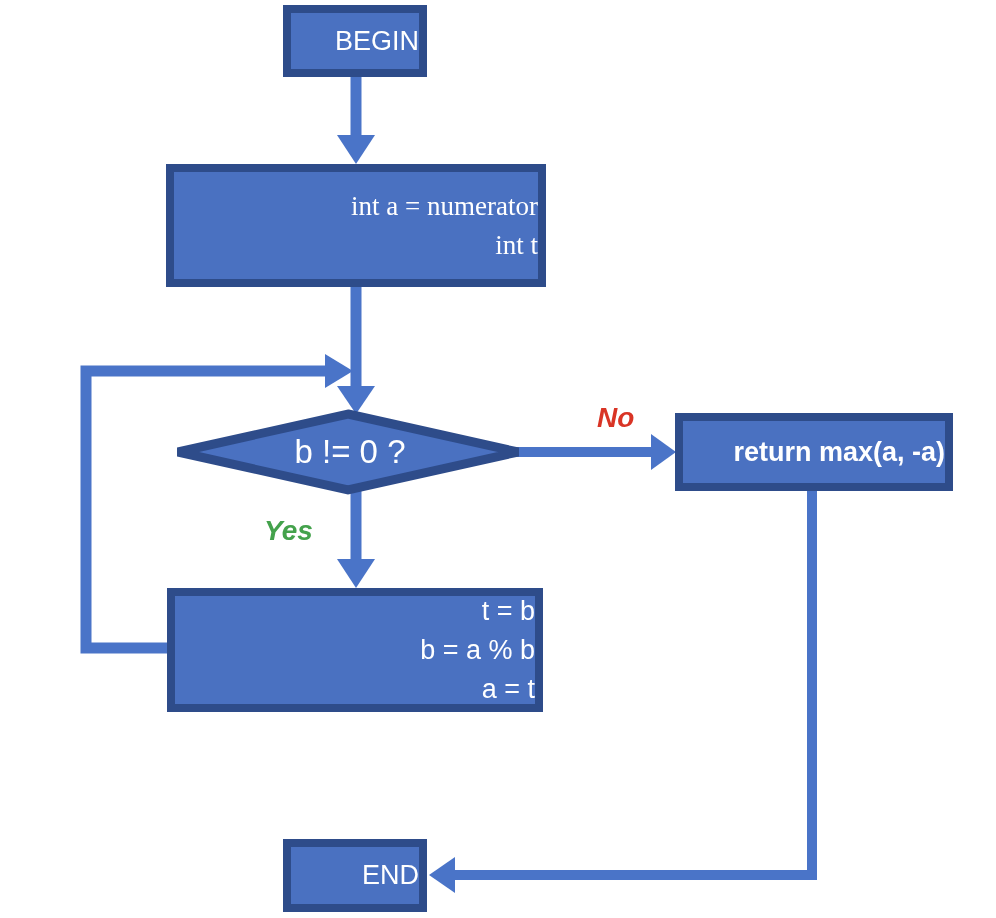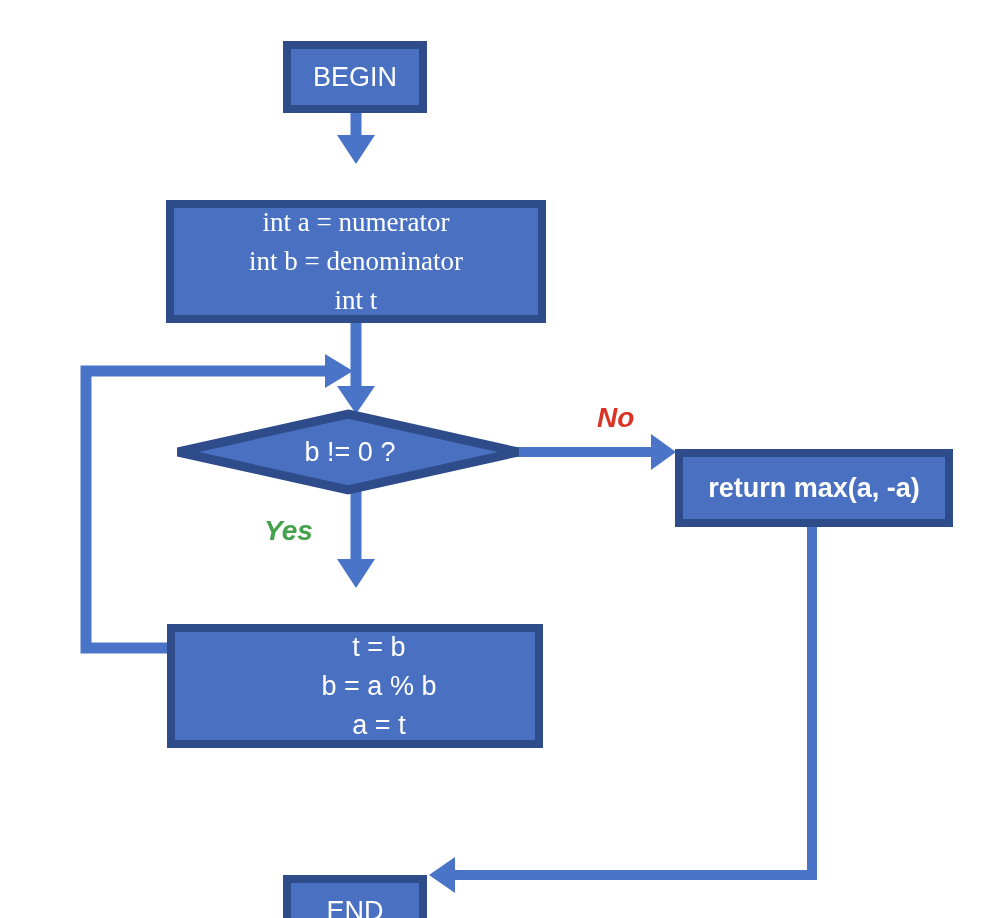--- a/index.html
+++ b/index.html
@@ -42,38 +42,37 @@
     stroke-width:9;
   }
   .node{
     position:absolute;
     box-sizing:border-box;
     background:var(--node-fill);
     border:8px solid var(--node-border);
     color:var(--node-text);
     display:flex;
     flex-direction:column;
-    align-items:center;
+    align-items:flex-end;
     justify-content:center;
     text-align:center;
     font-size:27px;
     line-height:39px;
-    margin-top:36px;
   }
   .node-begin{left:283px;top:5px;width:144px;height:72px;}
   .node-init{left:166px;top:164px;width:380px;height:123px;font-family:Liberation Serif, serif;}
   .node-loop{left:167px;top:588px;width:376px;height:124px;padding-left:48px;}
   .node-return{left:675px;top:413px;width:278px;height:78px;font-weight:bold;}
   .node-end{left:283px;top:839px;width:144px;height:73px;}
   .diamond-label{
     position:absolute;
     left:188px;top:433px;width:324px;height:38px;
     display:flex;align-items:center;justify-content:center;
     color:var(--node-text);
-    font-size:27px;
+    font-size:33px;
   }
   .branch-label{
     position:absolute;
     font-size:28px;
     font-weight:bold;
     font-style:italic;
   }
   .label-no{left:597px;top:402px;color:var(--label-no);}
   .label-yes{left:264px;top:515px;color:var(--label-yes);}
 </style>
@@ -104,21 +103,20 @@
 
     <polygon class="diamond-shape" points="348,414 518,452 348,490 178,452"></polygon>
   </svg>
 
   <div class="node node-begin">
     <span>BEGIN</span>
   </div>
 
   <div class="node node-init">
     <span>int a = numerator</span>
-    <span>int b = denominator</span>
     <span>int t</span>
   </div>
 
   <div class="diamond-label">b != 0 ?</div>
 
   <div class="branch-label label-no">No</div>
   <div class="branch-label label-yes">Yes</div>
 
   <div class="node node-loop">
     <span>t = b</span>

